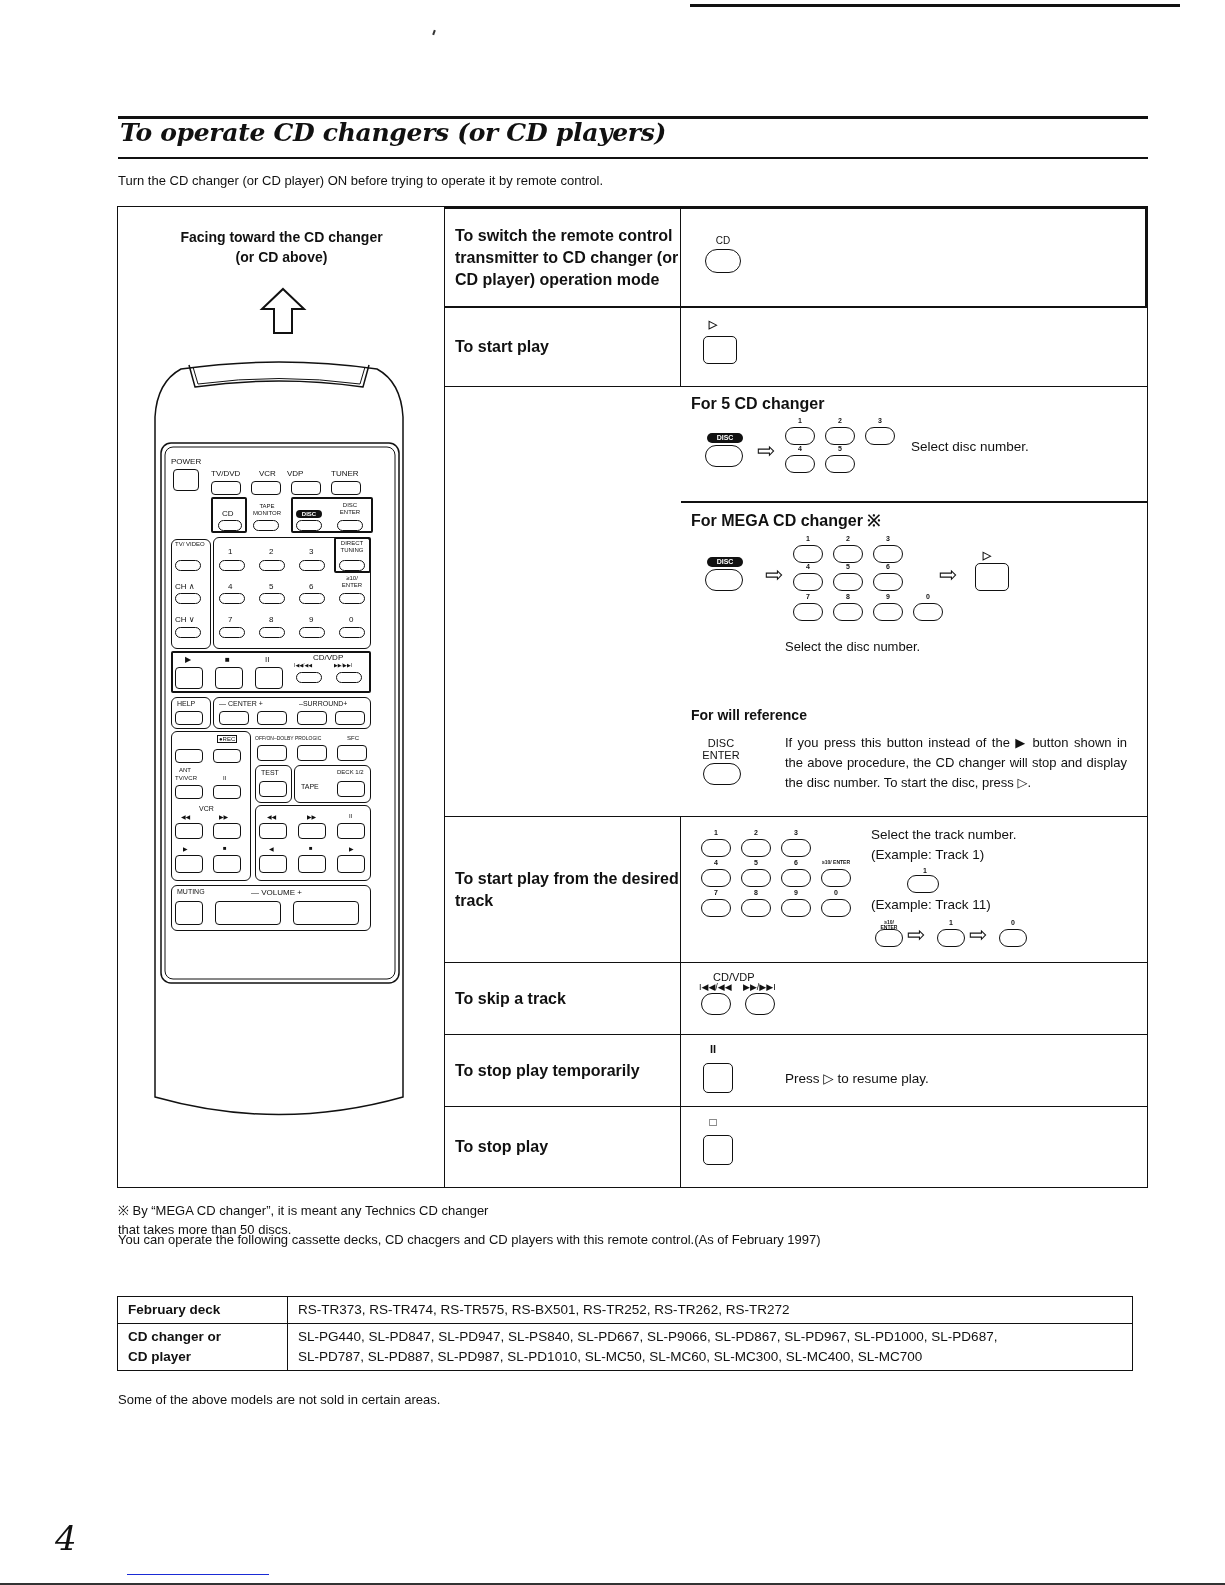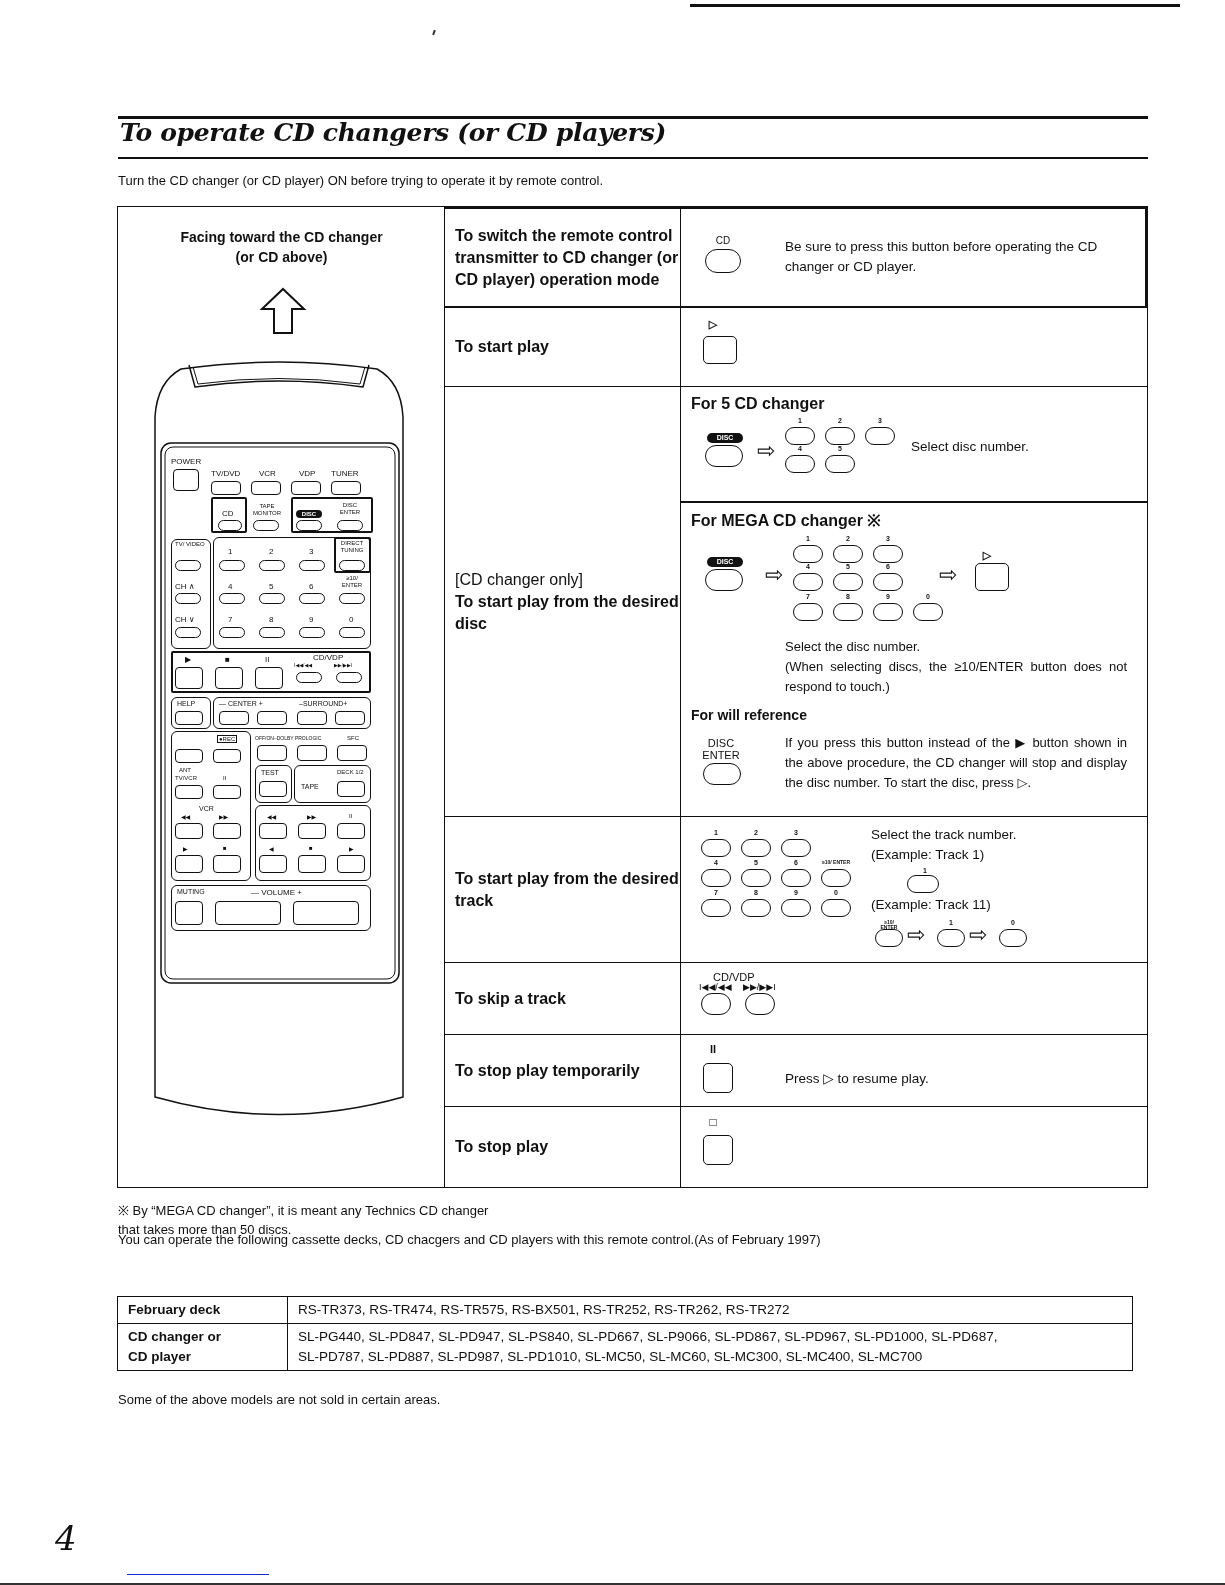--- a/index.html
+++ b/index.html
@@ -84,21 +84,21 @@
         <rect x="10" y="86" width="238" height="540" rx="10" fill="none" stroke="#111" stroke-width="1.5"></rect>
         <rect x="14" y="90" width="230" height="532" rx="8" fill="none" stroke="#111" stroke-width="1"></rect>
       </svg>
 
       <div class="r-label" style="left:20px;top:100px">POWER</div>
       <div class="r-btn" style="left:22px;top:112px;width:26px;height:22px"></div>
       <div class="r-label" style="left:60px;top:112px">TV/DVD</div>
       <div class="r-btn" style="left:60px;top:124px;width:30px;height:14px"></div>
       <div class="r-label" style="left:108px;top:112px">VCR</div>
       <div class="r-btn" style="left:100px;top:124px;width:30px;height:14px"></div>
-      <div class="r-label" style="left:148px;top:112px">VDP</div>
+      <div class="r-label" style="left:136px;top:112px">VDP</div>
       <div class="r-btn" style="left:140px;top:124px;width:30px;height:14px"></div>
       <div class="r-label" style="left:180px;top:112px">TUNER</div>
       <div class="r-btn" style="left:180px;top:124px;width:30px;height:14px"></div>
 
       <div class="r-grp thick" style="left:60px;top:140px;width:36px;height:36px"></div>
       <div class="r-label" style="left:71px;top:152px">CD</div>
       <div class="r-oval" style="left:67px;top:163px;width:24px;height:11px"></div>
       <div class="r-label" style="left:98px;top:146px;font-size:6px;width:36px;white-space:normal;text-align:center;line-height:7px">TAPE MONITOR</div>
       <div class="r-oval" style="left:102px;top:163px;width:26px;height:11px"></div>
       <div class="r-grp thick" style="left:140px;top:140px;width:82px;height:36px"></div>
@@ -222,37 +222,32 @@
       <div class="r-btn" style="left:64px;top:544px;width:66px;height:24px"></div>
       <div class="r-btn" style="left:142px;top:544px;width:66px;height:24px"></div>
     </div>
   </div>
 
   <div class="row first" style="top:0;height:101px">
     <div class="lbl">To switch the remote control transmitter to CD changer (or CD player) operation mode</div>
     <div class="cnt">
       <div class="tiny" style="left:24px;top:26px;font-weight:normal;font-size:10px">CD</div>
       <div class="btn-oval" style="left:24px;top:40px;width:36px;height:24px;border-radius:12px"></div>
-      <div class="desc" style="left:104px;top:28px;width:350px">Be sure to press this button before operating the CD changer or CD player.</div>
     </div>
   </div>
 
   <div class="row" style="top:101px;height:79px">
     <div class="lbl">To start play</div>
     <div class="cnt">
       <div class="tiny" style="left:22px;top:10px;font-size:11px;width:20px">▷</div>
       <div class="btn-sq" style="left:22px;top:28px;width:34px;height:28px"></div>
     </div>
   </div>
 
   <div class="row" style="top:180px;height:430px">
-    <div class="lbl">
-      <span class="normal">[CD changer only]</span>
-      <span>To start play from the desired disc</span>
-    </div>
     <div class="cnt">
 
       <div class="sub" style="left:10px;top:8px">For 5 CD changer</div>
       <div class="discbadge" style="left:26px;top:46px">DISC</div>
       <div class="btn-oval" style="left:24px;top:58px;width:38px;height:22px;border-radius:11px"></div>
       <div class="arrow-r" style="left:76px;top:54px">⇨</div>
       <div id="fivecd-nums" style="position: absolute; left: 0px; top: 0px;">
           <div class="tiny" style="left: 104px; top: 31px; width: 30px; font-size: 7px; line-height: 5px;">1</div>
           <div class="btn-oval" style="left: 104px; top: 40px; width: 30px; height: 18px;"></div>
           <div class="tiny" style="left: 144px; top: 31px; width: 30px; font-size: 7px; line-height: 5px;">2</div>
@@ -291,21 +286,20 @@
           <div class="btn-oval" style="left: 152px; top: 216px; width: 30px; height: 18px;"></div>
           <div class="tiny" style="left: 192px; top: 207px; width: 30px; font-size: 7px; line-height: 5px;">9</div>
           <div class="btn-oval" style="left: 192px; top: 216px; width: 30px; height: 18px;"></div>
           <div class="tiny" style="left: 232px; top: 207px; width: 30px; font-size: 7px; line-height: 5px;">0</div>
           <div class="btn-oval" style="left: 232px; top: 216px; width: 30px; height: 18px;"></div>
         </div>
       <div class="arrow-r" style="left:258px;top:178px">⇨</div>
       <div class="tiny" style="left:296px;top:162px;font-size:11px;width:20px">▷</div>
       <div class="btn-sq" style="left:294px;top:176px;width:34px;height:28px"></div>
       <div class="desc" style="left:104px;top:250px;width:340px;font-size:13px;line-height:20px">Select the disc number.</div>
-      <div class="desc" style="left:104px;top:270px;width:342px;font-size:13px;line-height:20px;text-align:justify">(When selecting discs, the ≥10/ENTER button does not respond to touch.)</div>
 
       <div class="sub2" style="left:10px;top:320px">For will reference</div>
       <div class="small" style="left:18px;top:350px;width:44px;line-height:12px;font-size:11px">DISC ENTER</div>
       <div class="btn-oval" style="left:22px;top:376px;width:38px;height:22px;border-radius:11px"></div>
       <div class="desc" style="left:104px;top:346px;width:342px;font-size:13px;line-height:20px;text-align:justify">If you press this button instead of the ▶ button shown in the above procedure, the CD changer will stop and display the disc number. To start the disc, press ▷.</div>
     </div>
   </div>
 
   <div class="row" style="top:610px;height:146px">
     <div class="lbl">To start play from the desired track</div>

